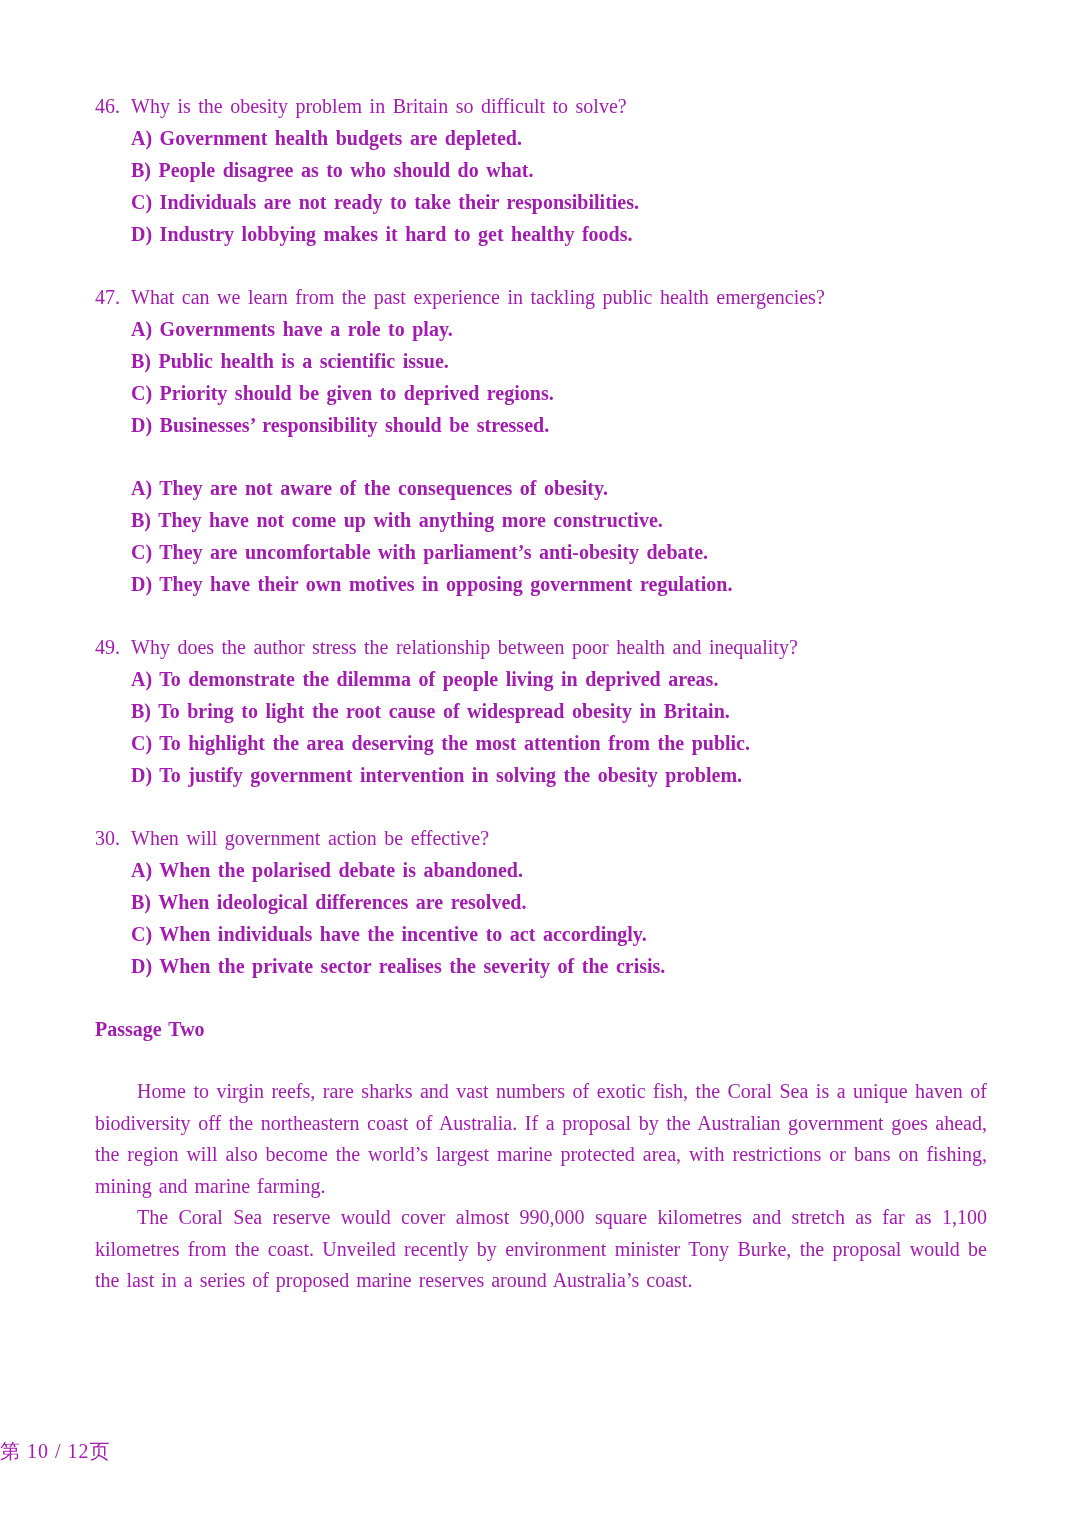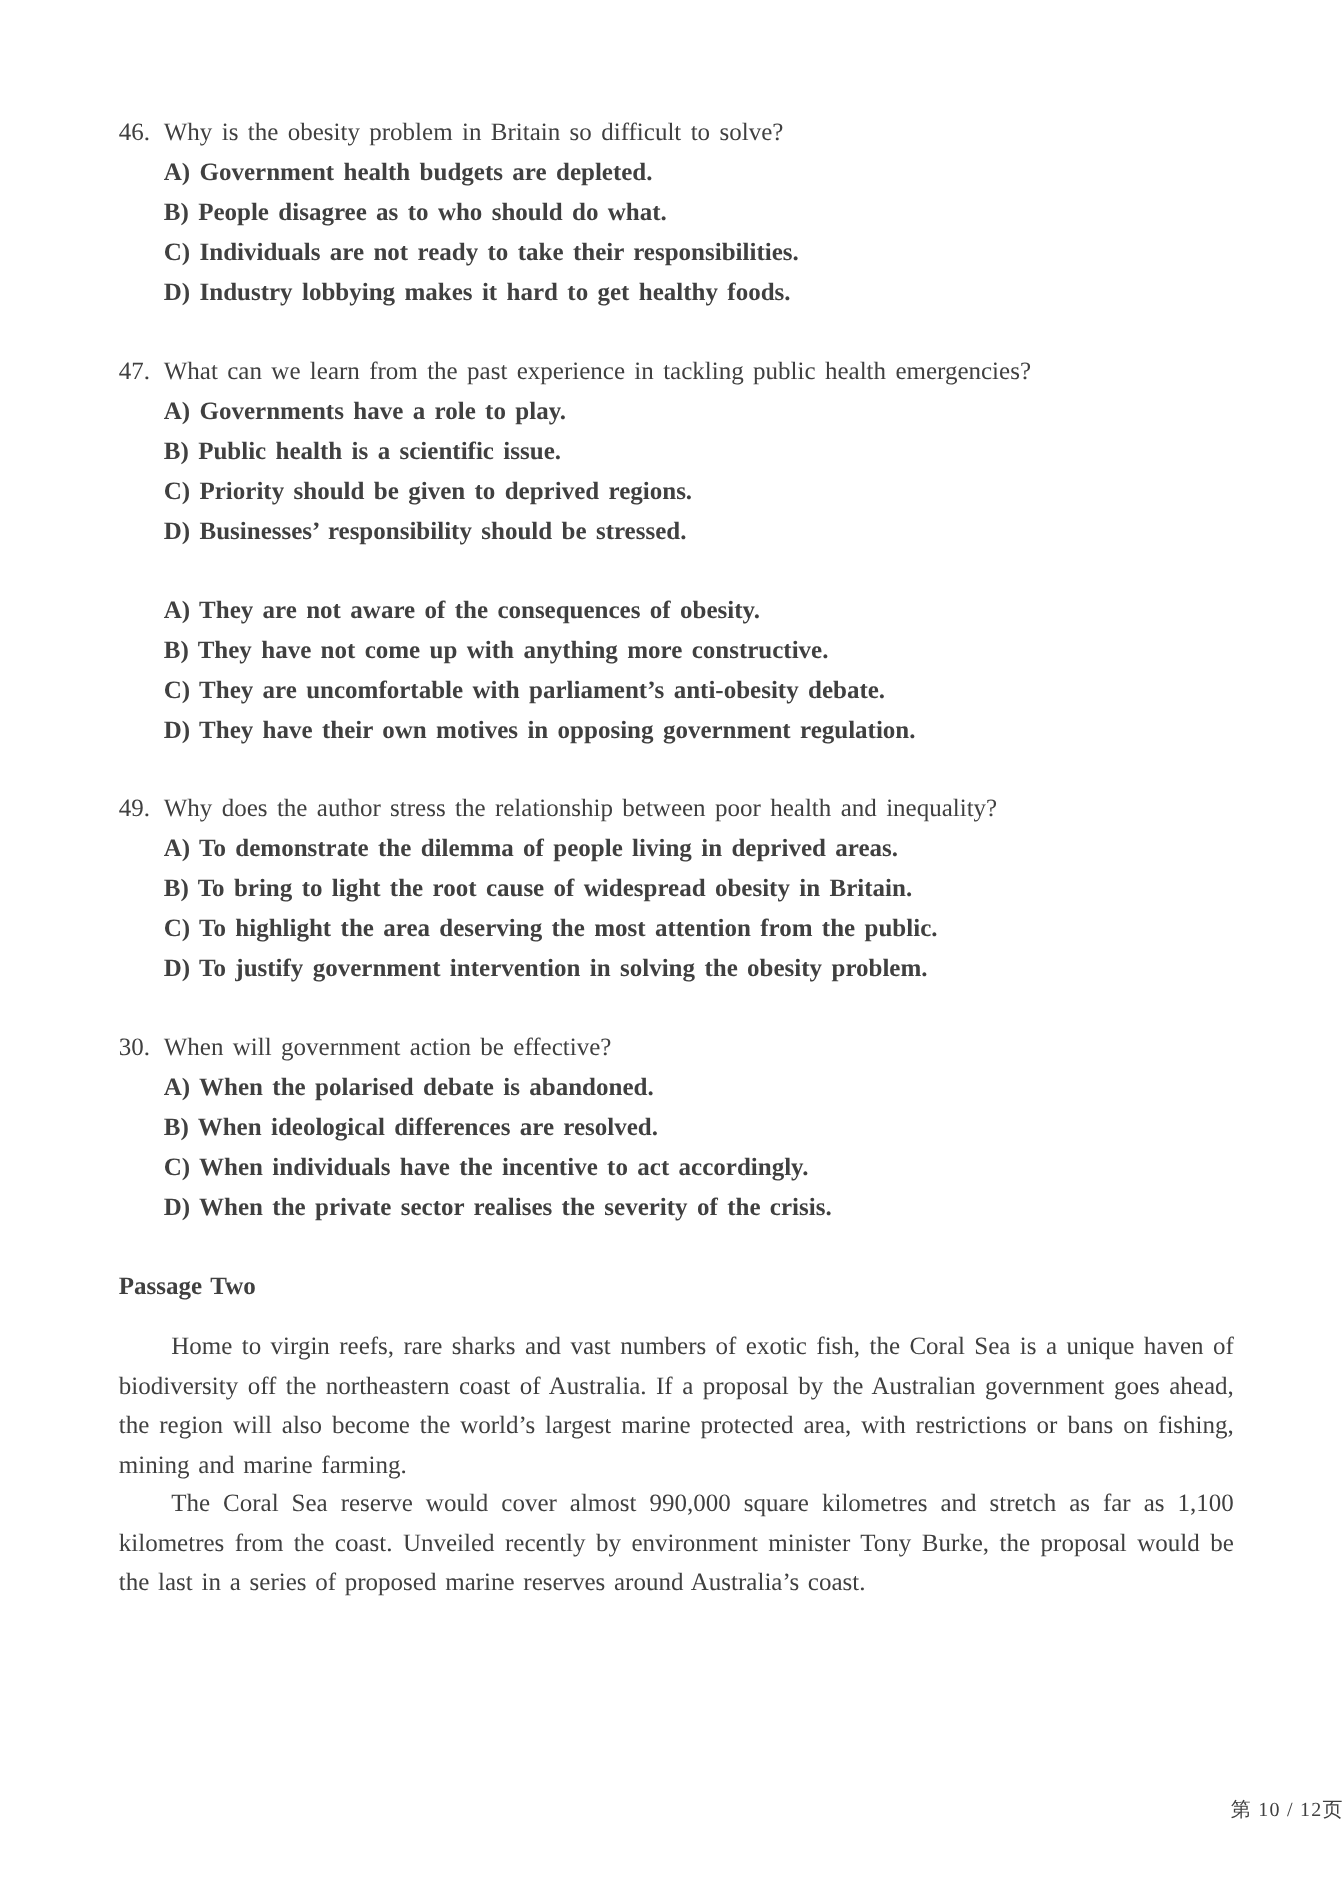--- a/index.html
+++ b/index.html
@@ -2,21 +2,21 @@
 <html><head>
 <meta charset="utf-8">
 <style>
   html, body { margin: 0; padding: 0; background: #ffffff; }
   .page {
     position: relative;
     width: 1075px;
     height: 1518px;
     background: #ffffff;
     font-family: "Liberation Serif", serif;
-    color: #404040;
+    color: #a21caf;
     overflow: hidden;
   }
   .content {
     position: absolute;
     top: 90px;
     left: 95px;
     width: 892px;
   }
   .question {
     margin: 0 0 31px 0;
@@ -33,37 +33,37 @@
     padding-left: 36px;
     font-weight: bold;
   }
   .section-heading {
     font-size: 20px;
     line-height: 32px;
     font-weight: bold;
     word-spacing: 2px;
   }
   .passage {
-    margin-top: 17px;
+    margin-top: 31px;
   }
   .passage p {
     margin: 0;
     font-size: 20px;
     line-height: 31.5px;
     text-align: justify;
     text-indent: 42px;
     word-spacing: 2px;
   }
   .footer {
     position: absolute;
     top: 1438px;
     left: 0;
     width: 100%;
-    text-align: right;
-    font-size: 16px;
+    text-align: left;
+    font-size: 20px;
     letter-spacing: 1px;
   }
 </style>
 </head>
 <body>
 
 <div class="page">
   <div class="content">
 
     <div class="question">

